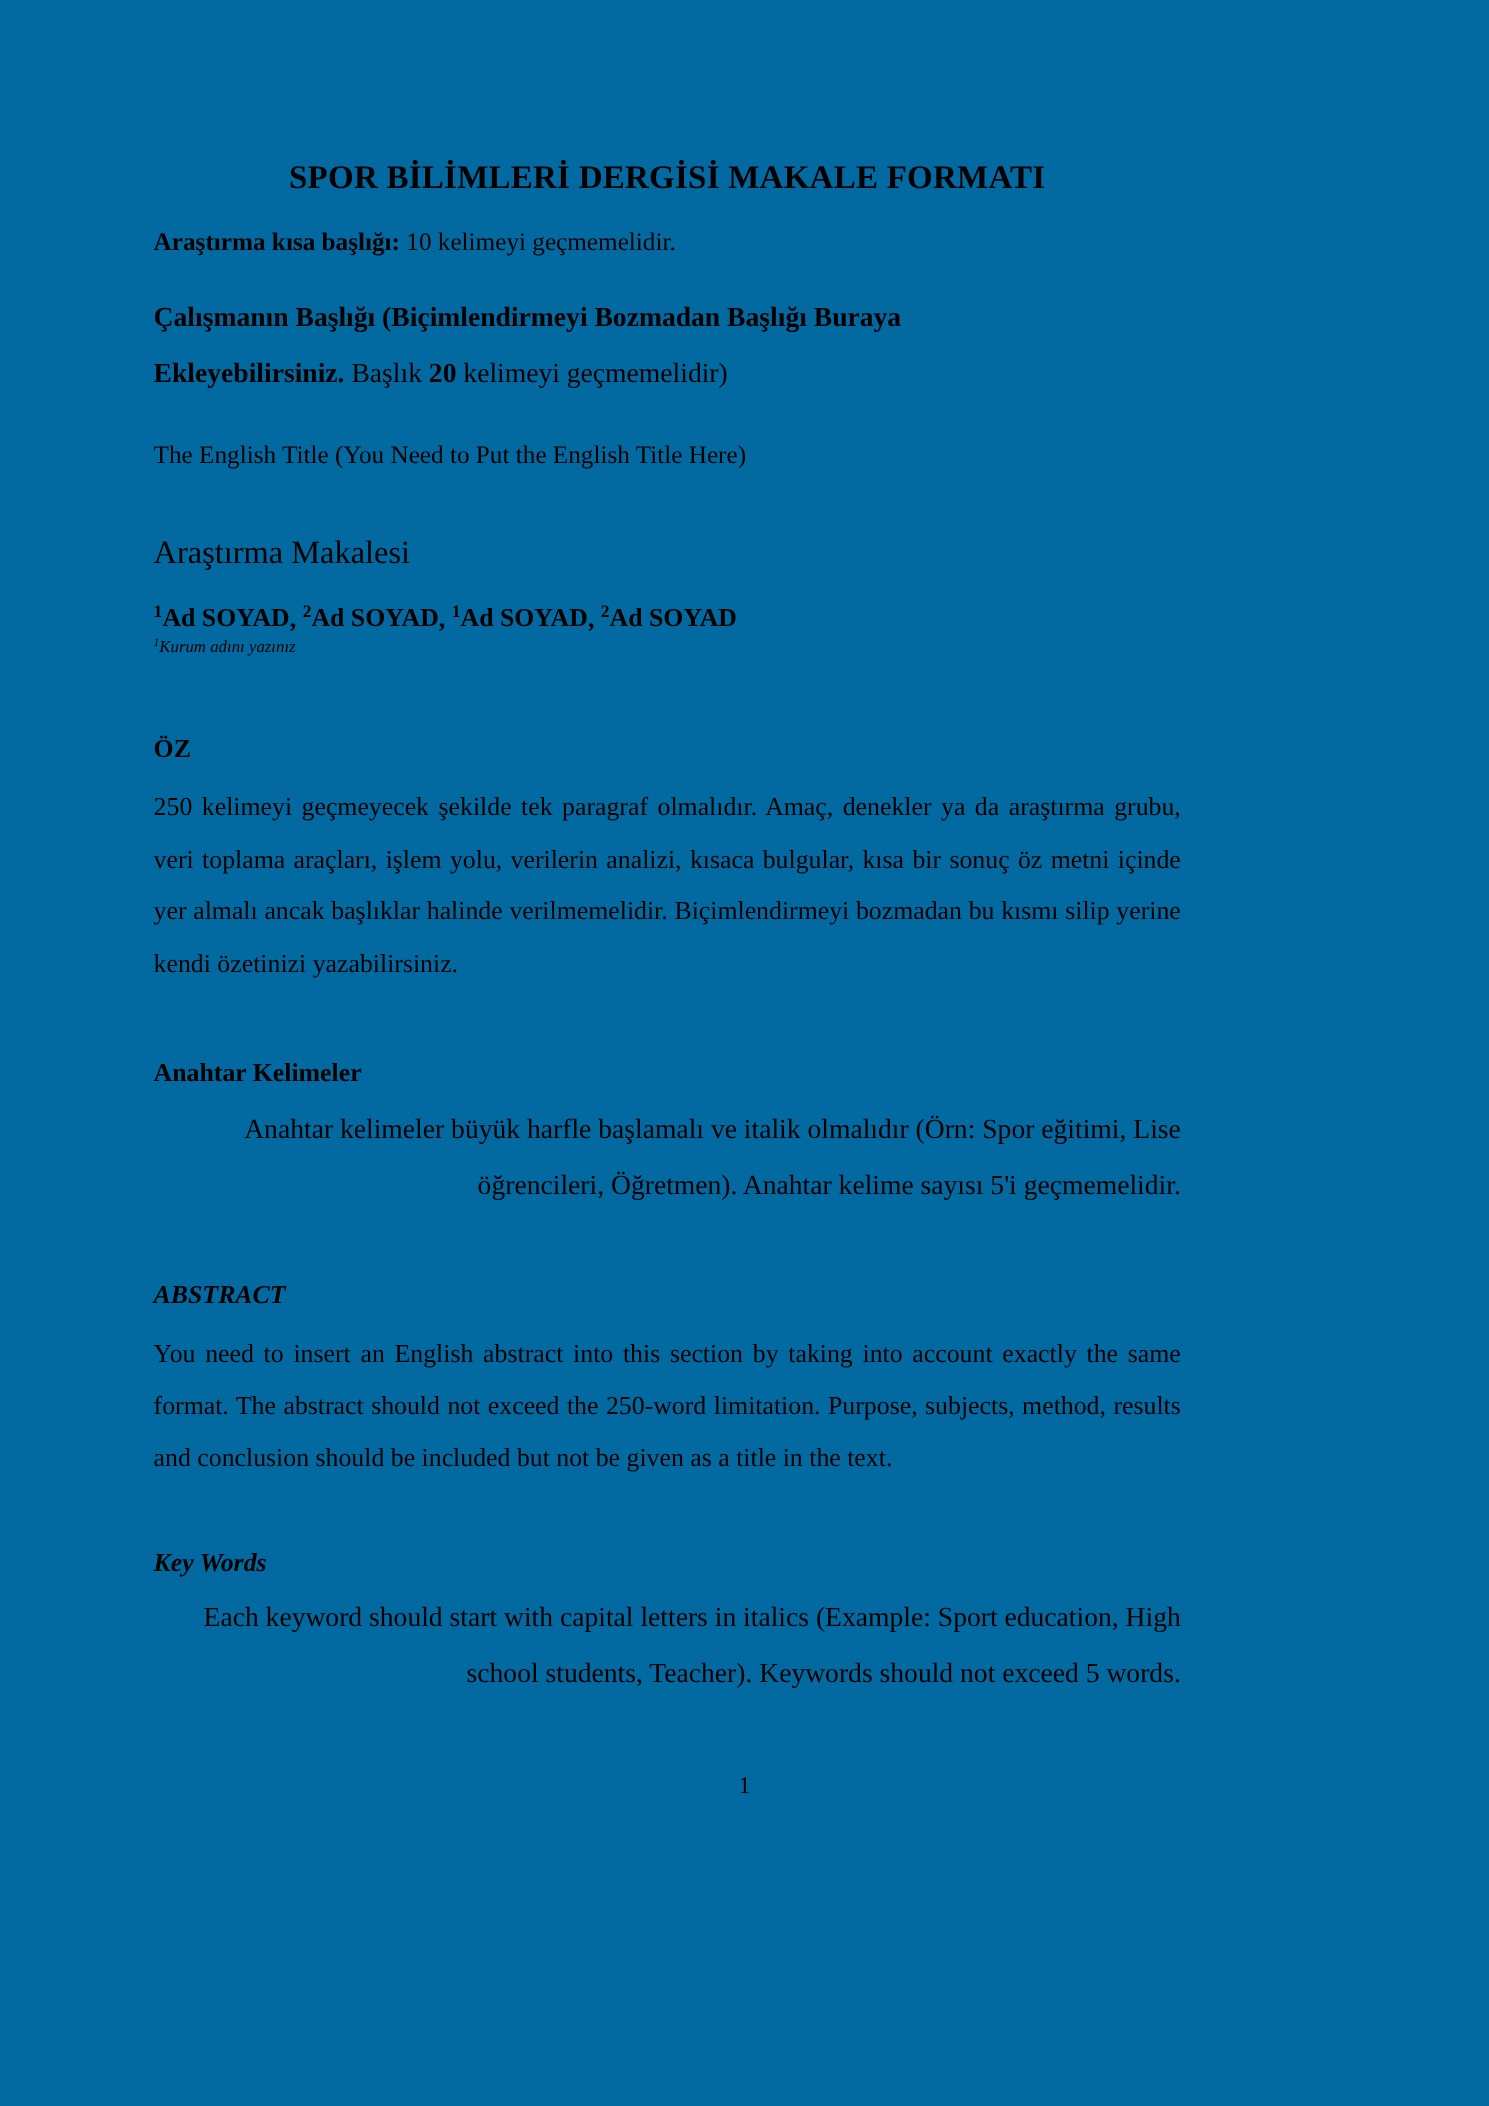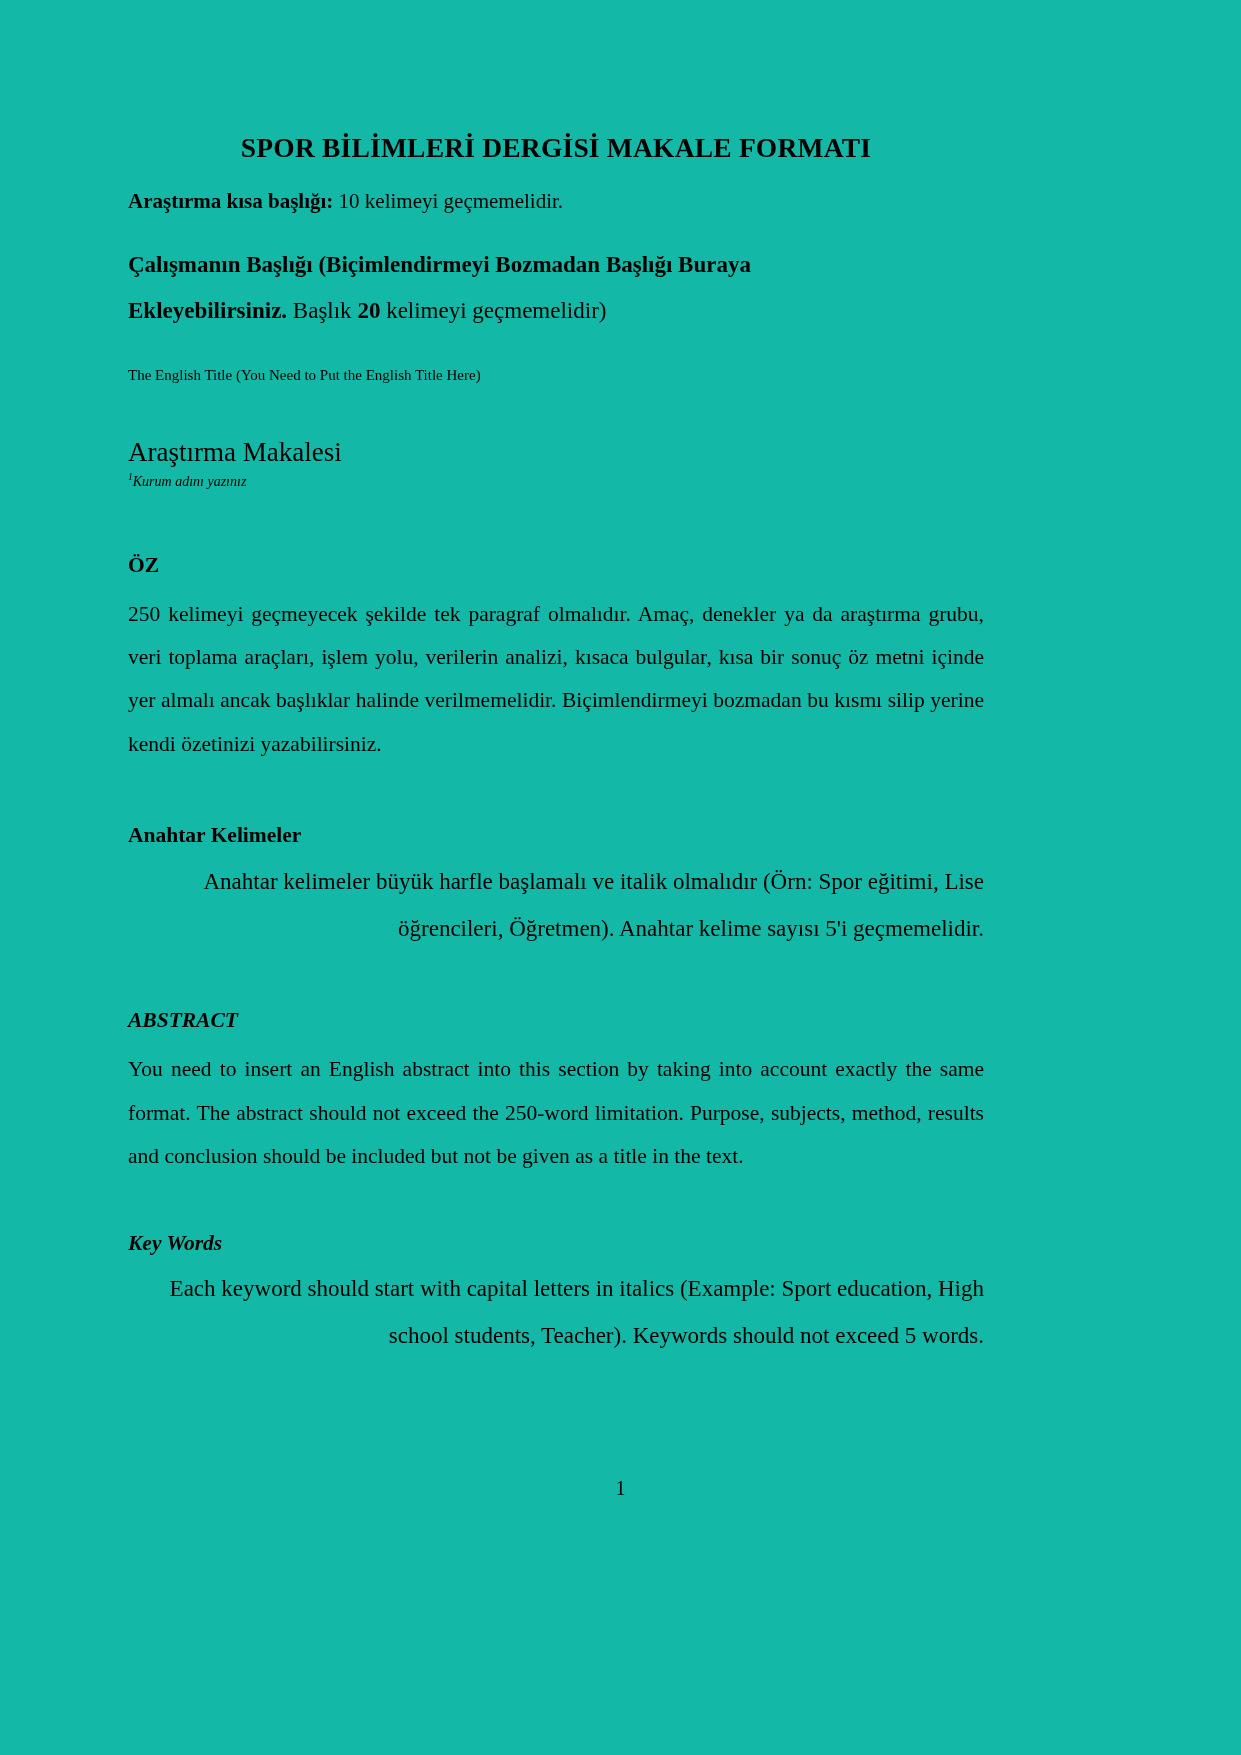--- a/index.html
+++ b/index.html
@@ -9,21 +9,21 @@
   }
   body {
     font-family: "Liberation Serif", "DejaVu Serif", serif;
     color: #000000;
   }
   .page {
     position: relative;
     width: 1241px;
     height: 1755px;
     margin: 0 auto;
-    background: #14b8a6;
+    background: #0369a1;
     box-sizing: border-box;
     padding: 0;
     overflow: hidden;
   }
   .content {
     position: absolute;
     left: 128px;
     top: 0;
     width: 856px;
   }
@@ -62,21 +62,21 @@
     font-weight: bold;
     line-height: 2.0;
     margin: 0;
     padding-top: 28px;
   }
   .tr-title .reg { font-weight: normal; }
   .tr-title .bold { font-weight: bold; }
 
   
   .en-title {
-    font-size: 15px;
+    font-size: 21px;
     line-height: 1.3;
     margin: 0;
     padding-top: 32px;
   }
 
   
   .article-type {
     font-size: 27px;
     margin: 0;
     padding-top: 49px;
@@ -165,20 +165,23 @@
 
     <p class="tr-title">
       <span>Çalışmanın Başlığı (Biçimlendirmeyi Bozmadan Başlığı Buraya</span><br>
       <span class="bold">Ekleyebilirsiniz.</span><span class="reg"> Başlık </span><span class="bold">20</span><span class="reg"> kelimeyi geçmemelidir)</span>
     </p>
 
     <p class="en-title">The English Title (You Need to Put the English Title Here)</p>
 
     <p class="article-type">Araştırma Makalesi</p>
 
+    <p class="authors">
+      <span><sup>1</sup><span>Ad SOYAD</span></span><span>, </span><span><sup>2</sup><span>Ad SOYAD</span></span><span>, </span><span><sup>1</sup><span>Ad SOYAD</span></span><span>, </span><span><sup>2</sup><span>Ad SOYAD</span></span>
+    </p>
 
     <p class="affiliation"><sup>1</sup><span>Kurum adını yazınız</span></p>
 
 
     <h3 class="sec-head oz">ÖZ</h3>
 
     <p class="body-par">250 kelimeyi geçmeyecek şekilde tek paragraf olmalıdır.  Amaç, denekler ya da araştırma grubu, veri toplama araçları, işlem yolu, verilerin analizi, kısaca bulgular, kısa bir sonuç öz metni içinde yer almalı ancak başlıklar halinde verilmemelidir. Biçimlendirmeyi bozmadan bu kısmı silip yerine kendi özetinizi yazabilirsiniz.</p>
 
     <h3 class="sec-head kw-tr">Anahtar Kelimeler</h3>
 

